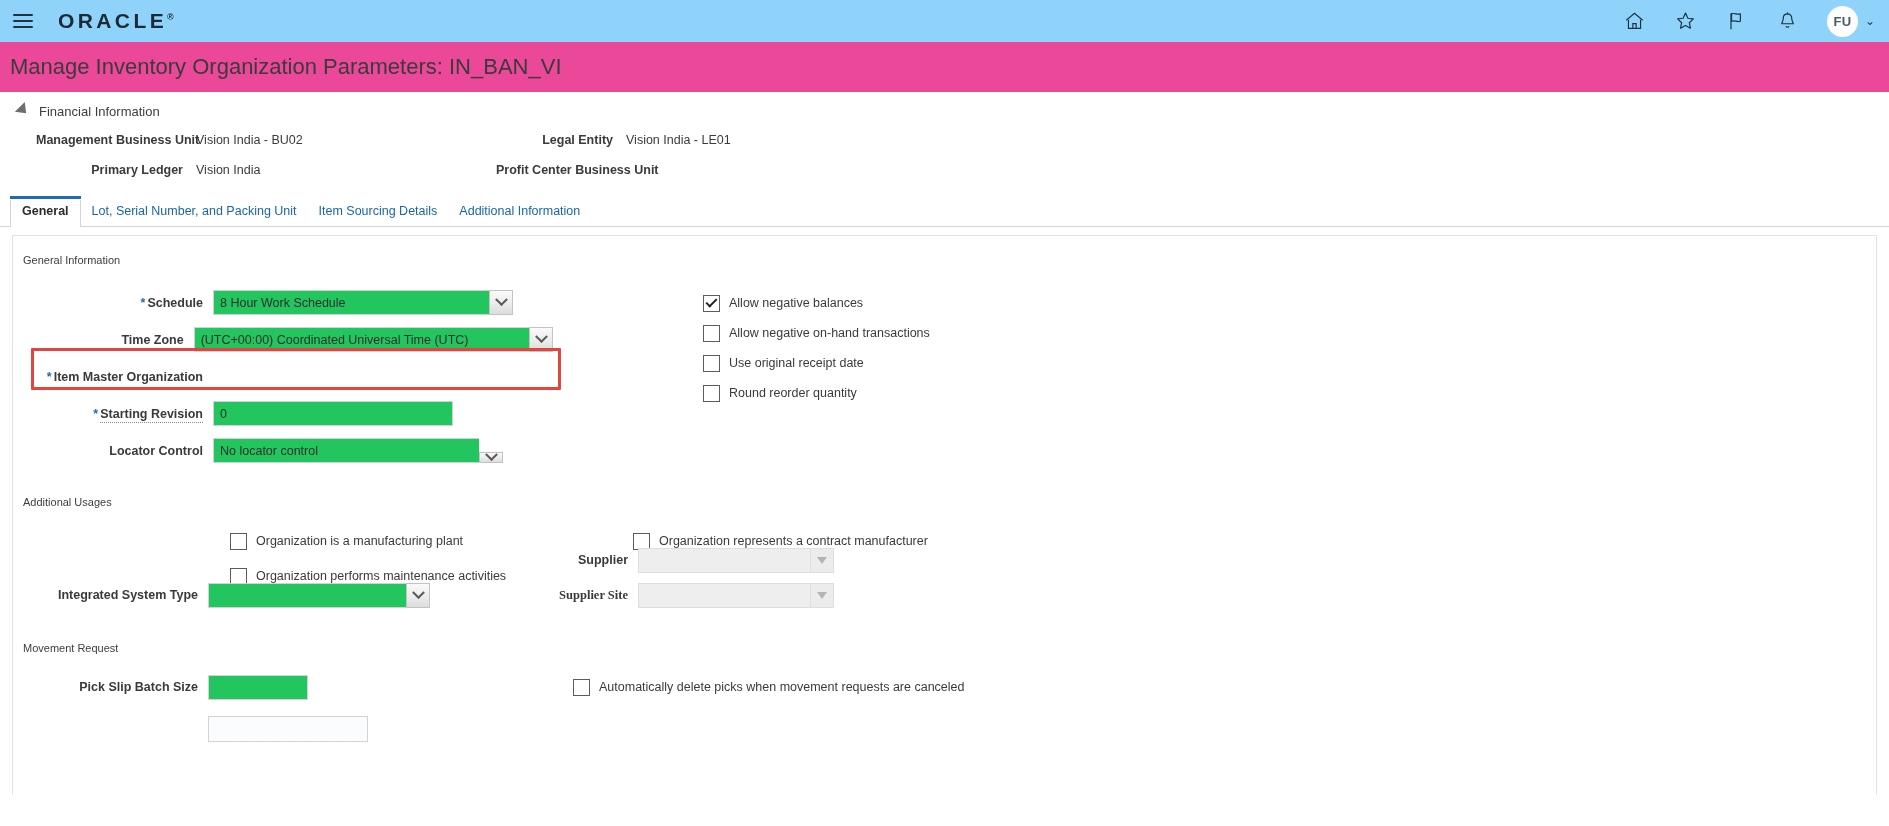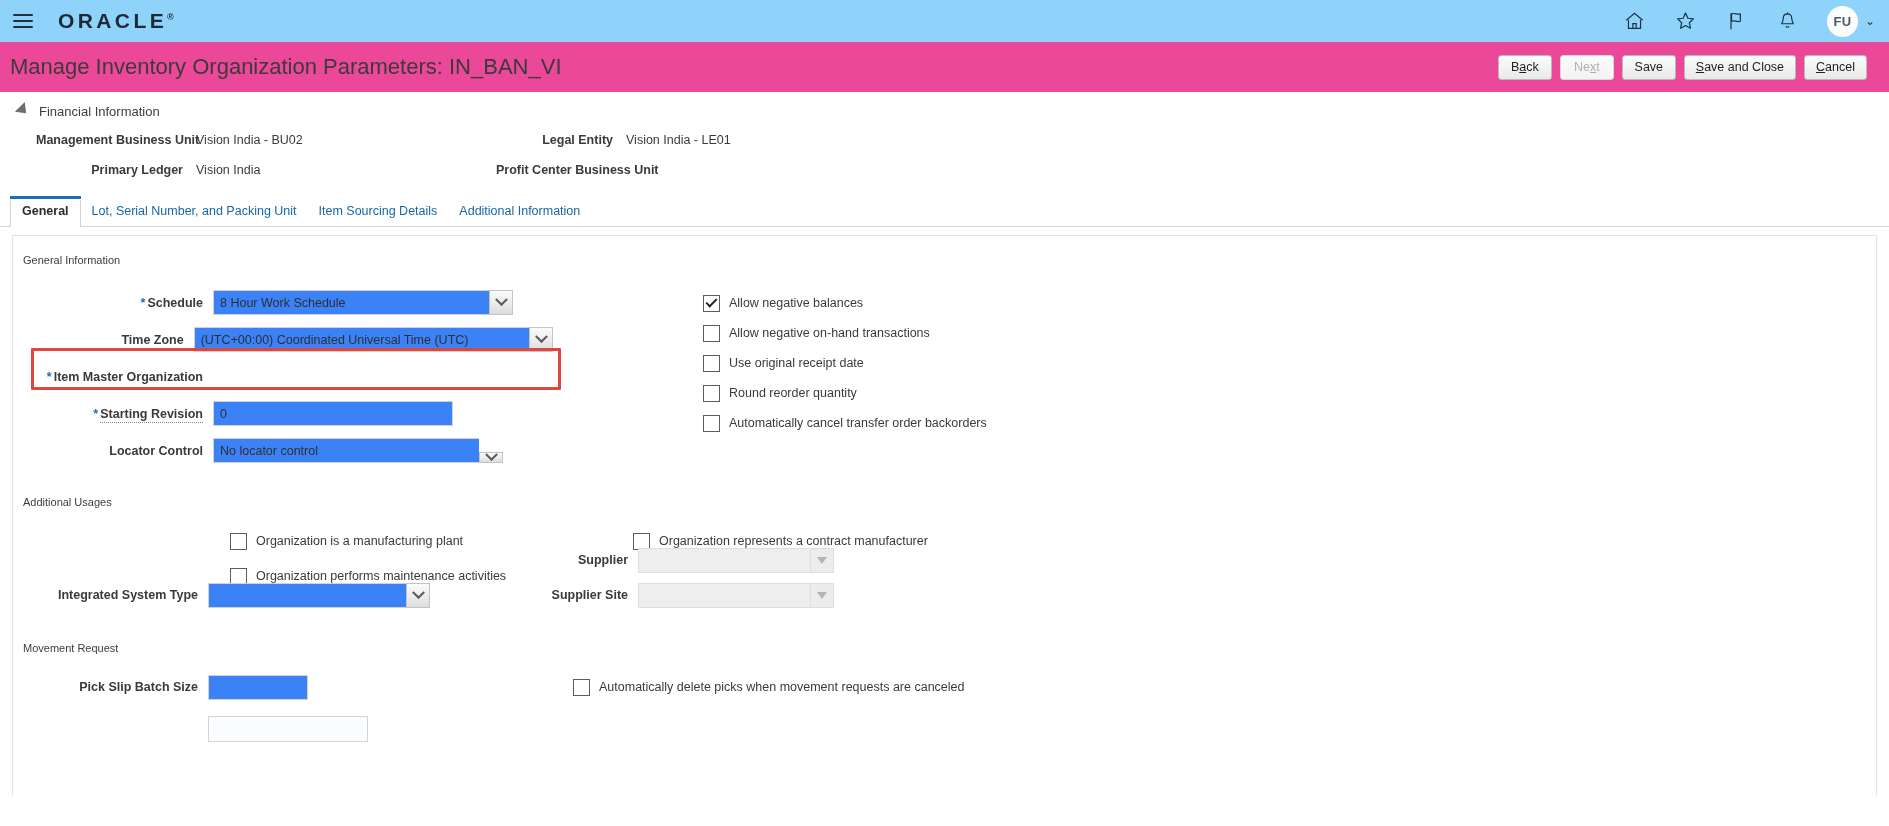--- a/index.html
+++ b/index.html
@@ -208,21 +208,21 @@
     text-align: right;
     white-space: nowrap;
     padding-right: 10px;
   }
   .lbl .req { color: #1f6cb0; font-weight: bold; margin-right: 2px; }
   .lbl-dotted { border-bottom: 1px dotted #8a8a8a; padding-bottom: 1px; }
 
   .fld {
     height: 25px;
     border: 1px solid #d3d3d3;
-    background: #3b82f6;
+    background: #22c55e;
     font-size: 12.5px;
     color: #2f2f2f;
     display: flex;
     align-items: center;
     padding: 0 6px;
     position: relative;
   }
   .fld.disabled { background: #eeeeee; border-color: #dedede; color: #9a9a9a; }
 
   .combo {
@@ -340,35 +340,20 @@
     </div>
     <div class="avatar-wrap">
       <div class="avatar">FU</div>
       <span class="avatar-chev">⌄</span>
     </div>
   </div>
 </div>
 
 <div class="title-row">
   <div class="page-title">Manage Inventory Organization Parameters: IN_BAN_VI</div>
-  <div class="title-actions">
-    <div class="btn">
-        <span>B<u>a</u>ck</span>
-      </div>
-    <div class="btn disabled">
-        <span>Ne<u>x</u>t</span>
-      </div>
-    <div class="btn">Save</div>
-    <div class="btn">
-        <span><u>S</u>ave and Close</span>
-      </div>
-    <div class="btn">
-        <span><u>C</u>ancel</span>
-      </div>
-  </div>
 </div>
 
 <div class="fin-section">
   <div class="disclosure-row">
     <span class="tri-down"></span>
     <span class="section-heading">Financial Information</span>
   </div>
   <div class="fin-grid">
     <div class="fin-label">Management Business Unit</div>
     <div class="fin-value">Vision India - BU02</div>
@@ -452,24 +437,20 @@
           <span class="cb-label">Allow negative on-hand transactions</span>
         </div>
         <div class="cbrow">
           <div class="cb"></div>
           <span class="cb-label">Use original receipt date</span>
         </div>
         <div class="cbrow">
           <div class="cb"></div>
           <span class="cb-label">Round reorder quantity</span>
         </div>
-        <div class="cbrow">
-          <div class="cb"></div>
-          <span class="cb-label">Automatically cancel transfer order backorders</span>
-        </div>
       </div>
     </div>
 
     <div class="sub-heading" style="padding-top:16px;">Additional Usages</div>
 
     <div class="form-area" style="height:120px;">
 
       <div class="abs" style="left:217px; top:14px;">
         <div class="cbrow">
           <div class="cb"></div>
@@ -503,21 +484,21 @@
       <div class="abs" style="left:430px; top:32px;">
         <div class="row" style="height:32px;">
           <div class="lbl" style="width:195px;">Supplier</div>
           <div class="combo" style="width:196px;">
             <div class="fld disabled"></div>
             <div class="combo-btn disabled">
                 <span class="tri-solid light"></span>
               </div>
           </div>
         </div>
-        <div class="row" style="height:38px;">
+        <div class="row" style="height:38px;font-family:Liberation Serif, serif;">
           <div class="lbl" style="width:195px;">Supplier Site</div>
           <div class="combo" style="width:196px;">
             <div class="fld disabled"></div>
             <div class="combo-btn disabled">
                 <span class="tri-solid light"></span>
               </div>
           </div>
         </div>
       </div>
     </div>

